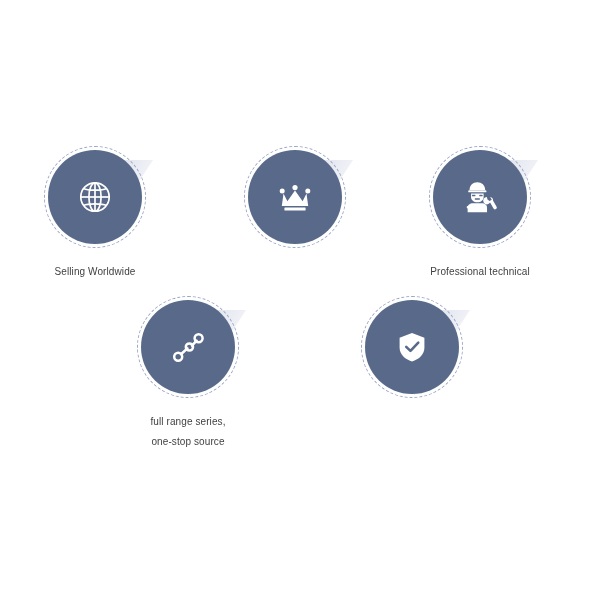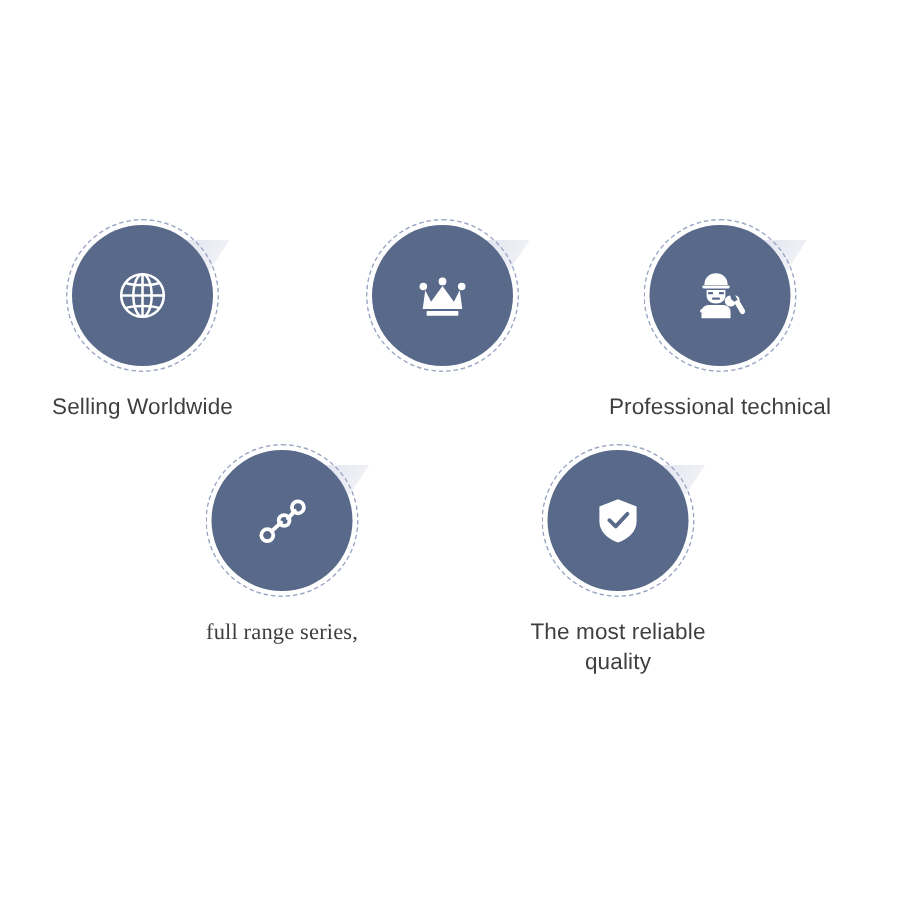--- a/index.html
+++ b/index.html
@@ -72,35 +72,35 @@
     justify-content: center;
   }
 
   .disc svg {
     display: block;
   }
 
   .caption {
     position: relative;
     margin-top: 8px;
-    font-size: 15px;
+    font-size: 10px;
     line-height: 20px;
     color: #3f3f3f;
     letter-spacing: 0.1px;
     z-index: 3;
   }
   .caption .cap-line {
     display: block;
   }
 
   
   #feature-1 { left: 5px;   top: 142px; }
   #feature-2 { left: 205px; top: 142px; }
   #feature-3 { left: 390px; top: 142px; }
-  #feature-4 { left: 98px;  top: 292px; font-family: Liberation Serif, serif; }
+  #feature-4 { left: 98px;  top: 292px; }
   #feature-5 { left: 322px; top: 292px; }
 </style>
 </head>
 <body>
 
 <div id="features-board">
 
   <div class="feature" id="feature-1">
     <div class="badge-area">
       <svg class="long-shadow" viewBox="0 0 150 150">
@@ -219,20 +219,21 @@
           <g fill="none" stroke="#ffffff" stroke-width="2.5">
             <circle cx="10.2" cy="29.8" r="4.0"></circle>
             <circle cx="21.4" cy="20.0" r="3.6"></circle>
             <circle cx="30.6" cy="11.2" r="4.0"></circle>
           </g>
         </svg>
       </div>
     </div>
     <div class="caption">
       <span class="cap-line">full range series,</span>
+      <span class="cap-line">one-stop source</span>
     </div>
   </div>
 
   <div class="feature" id="feature-5">
     <div class="badge-area">
       <svg class="long-shadow" viewBox="0 0 150 150">
         <defs>
           <linearGradient id="shgrad5" x1="0" y1="0" x2="1" y2="1">
             <stop offset="0%" stop-color="#c2c8dd" stop-opacity="0.75"></stop>
             <stop offset="55%" stop-color="#d9dcea" stop-opacity="0.35"></stop>
@@ -242,19 +243,15 @@
         <path d="M2,0 L58,0 L2,86 Z" fill="url(#shgrad5)"></path>
       </svg>
       <div class="dash-ring"></div>
       <div class="disc">
         <svg width="34" height="34" viewBox="0 0 40 40">
           <path d="M20 3.4 L34.6 9.0 L34.6 20.6 C34.6 28.6 28.4 34.4 20 37.2 C11.6 34.4 5.4 28.6 5.4 20.6 L5.4 9.0 Z" fill="#ffffff"></path>
           <path d="M13.2 19.8 L18.2 24.6 L27.4 14.8" fill="none" stroke="#58698a" stroke-width="3.0" stroke-linecap="round" stroke-linejoin="round"></path>
         </svg>
       </div>
     </div>
-    <div class="caption">
-      <span class="cap-line">The most reliable</span>
-      <span class="cap-line">quality</span>
-    </div>
   </div>
 
 </div>
 
 </body></html>

